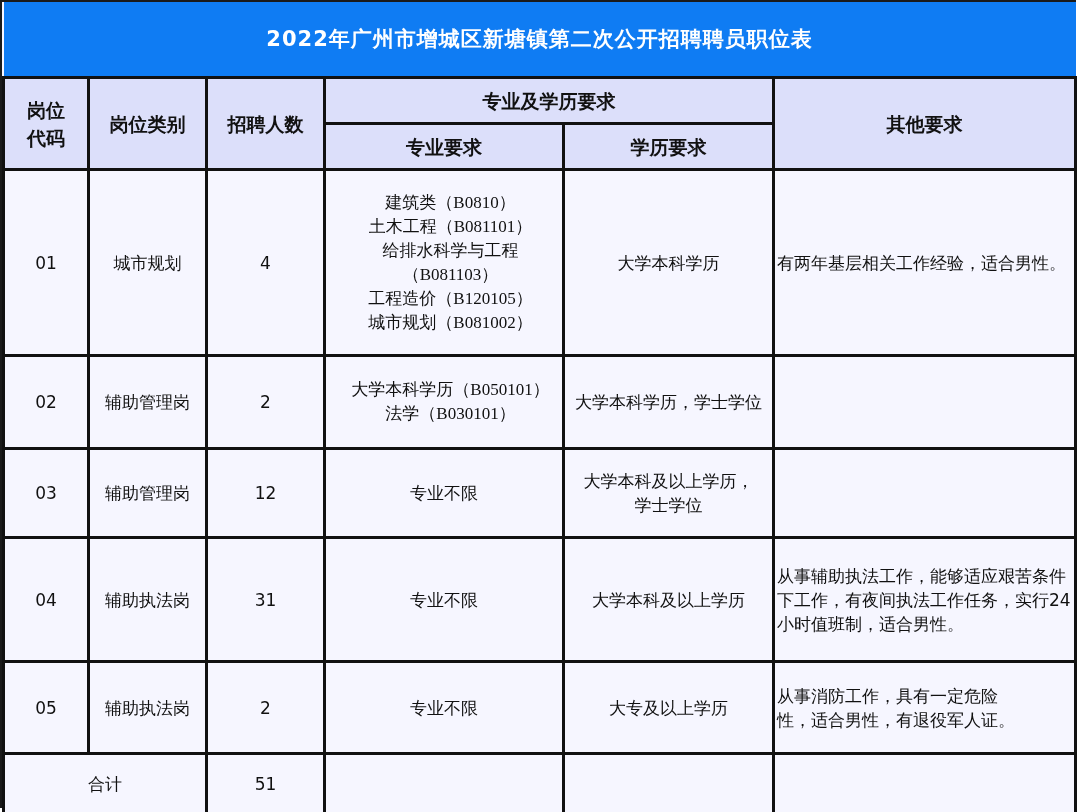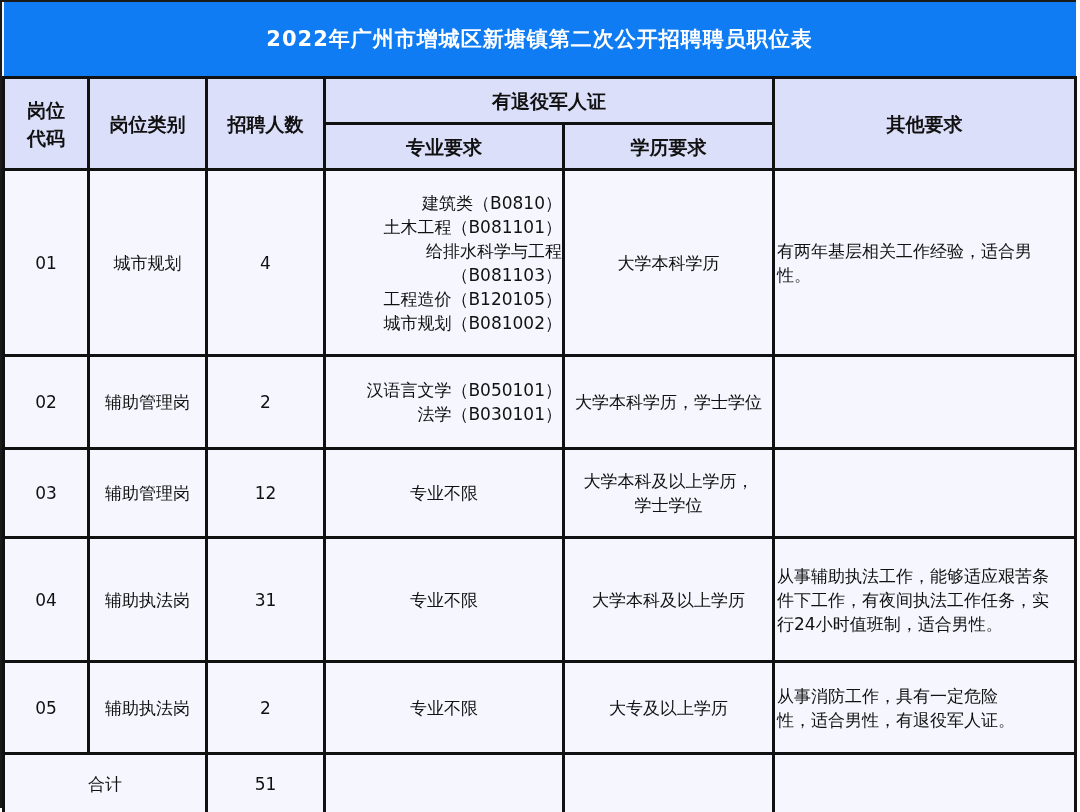--- a/index.html
+++ b/index.html
@@ -43,22 +43,22 @@
       border-left: 0;
       border-right: 0;
       margin-top: 44px;
     }
     .hdr {
       background: #dcdffa;
       font-weight: bold;
       font-size: 19px;
       line-height: 28px;
     }
-    .left { text-align: right; padding-left: 13px; }
-    .other { text-align: left; padding-left: 2px; padding-right: 14px; }
+    .left { text-align: center; padding-left: 13px; font-family: Liberation Serif, serif; }
+    .other { text-align: left; padding-left: 2px; padding-right: 2px; }
     .line { display: block; }
   </style>
 </head>
 <body>
 
 <div class="frame">
 <table>
   <colgroup>
     <col style="width:85px">
     <col style="width:118px">
@@ -71,21 +71,21 @@
         <tr>
     <td colspan="6" class="title-cell">2022年广州市增城区新塘镇第二次公开招聘聘员职位表</td>
   </tr>
   <tr style="height:46px">
     <td rowspan="2" class="hdr">
       <span class="line">岗位</span>
       <span class="line">代码</span>
     </td>
     <td rowspan="2" class="hdr">岗位类别</td>
     <td rowspan="2" class="hdr">招聘人数</td>
-    <td colspan="2" class="hdr">有退役军人证</td>
+    <td colspan="2" class="hdr">专业及学历要求</td>
     <td rowspan="2" class="hdr">其他要求</td>
   </tr>
   <tr style="height:46px">
     <td class="hdr">专业要求</td>
     <td class="hdr">学历要求</td>
   </tr>
 
   <tr style="height:186px">
     <td>01</td>
     <td>城市规划</td>
@@ -100,21 +100,21 @@
     </td>
     <td>大学本科学历</td>
     <td class="other">有两年基层相关工作经验，适合男性。</td>
   </tr>
 
   <tr style="height:93px">
     <td>02</td>
     <td>辅助管理岗</td>
     <td>2</td>
     <td class="left">
-      <span class="line">汉语言文学（B050101）</span>
+      <span class="line">大学本科学历（B050101）</span>
       <span class="line">法学（B030101）</span>
     </td>
     <td style="padding:0 8px">大学本科学历，学士学位</td>
     <td class="other"></td>
   </tr>
 
   <tr style="height:89px">
     <td>03</td>
     <td>辅助管理岗</td>
     <td>12</td>

